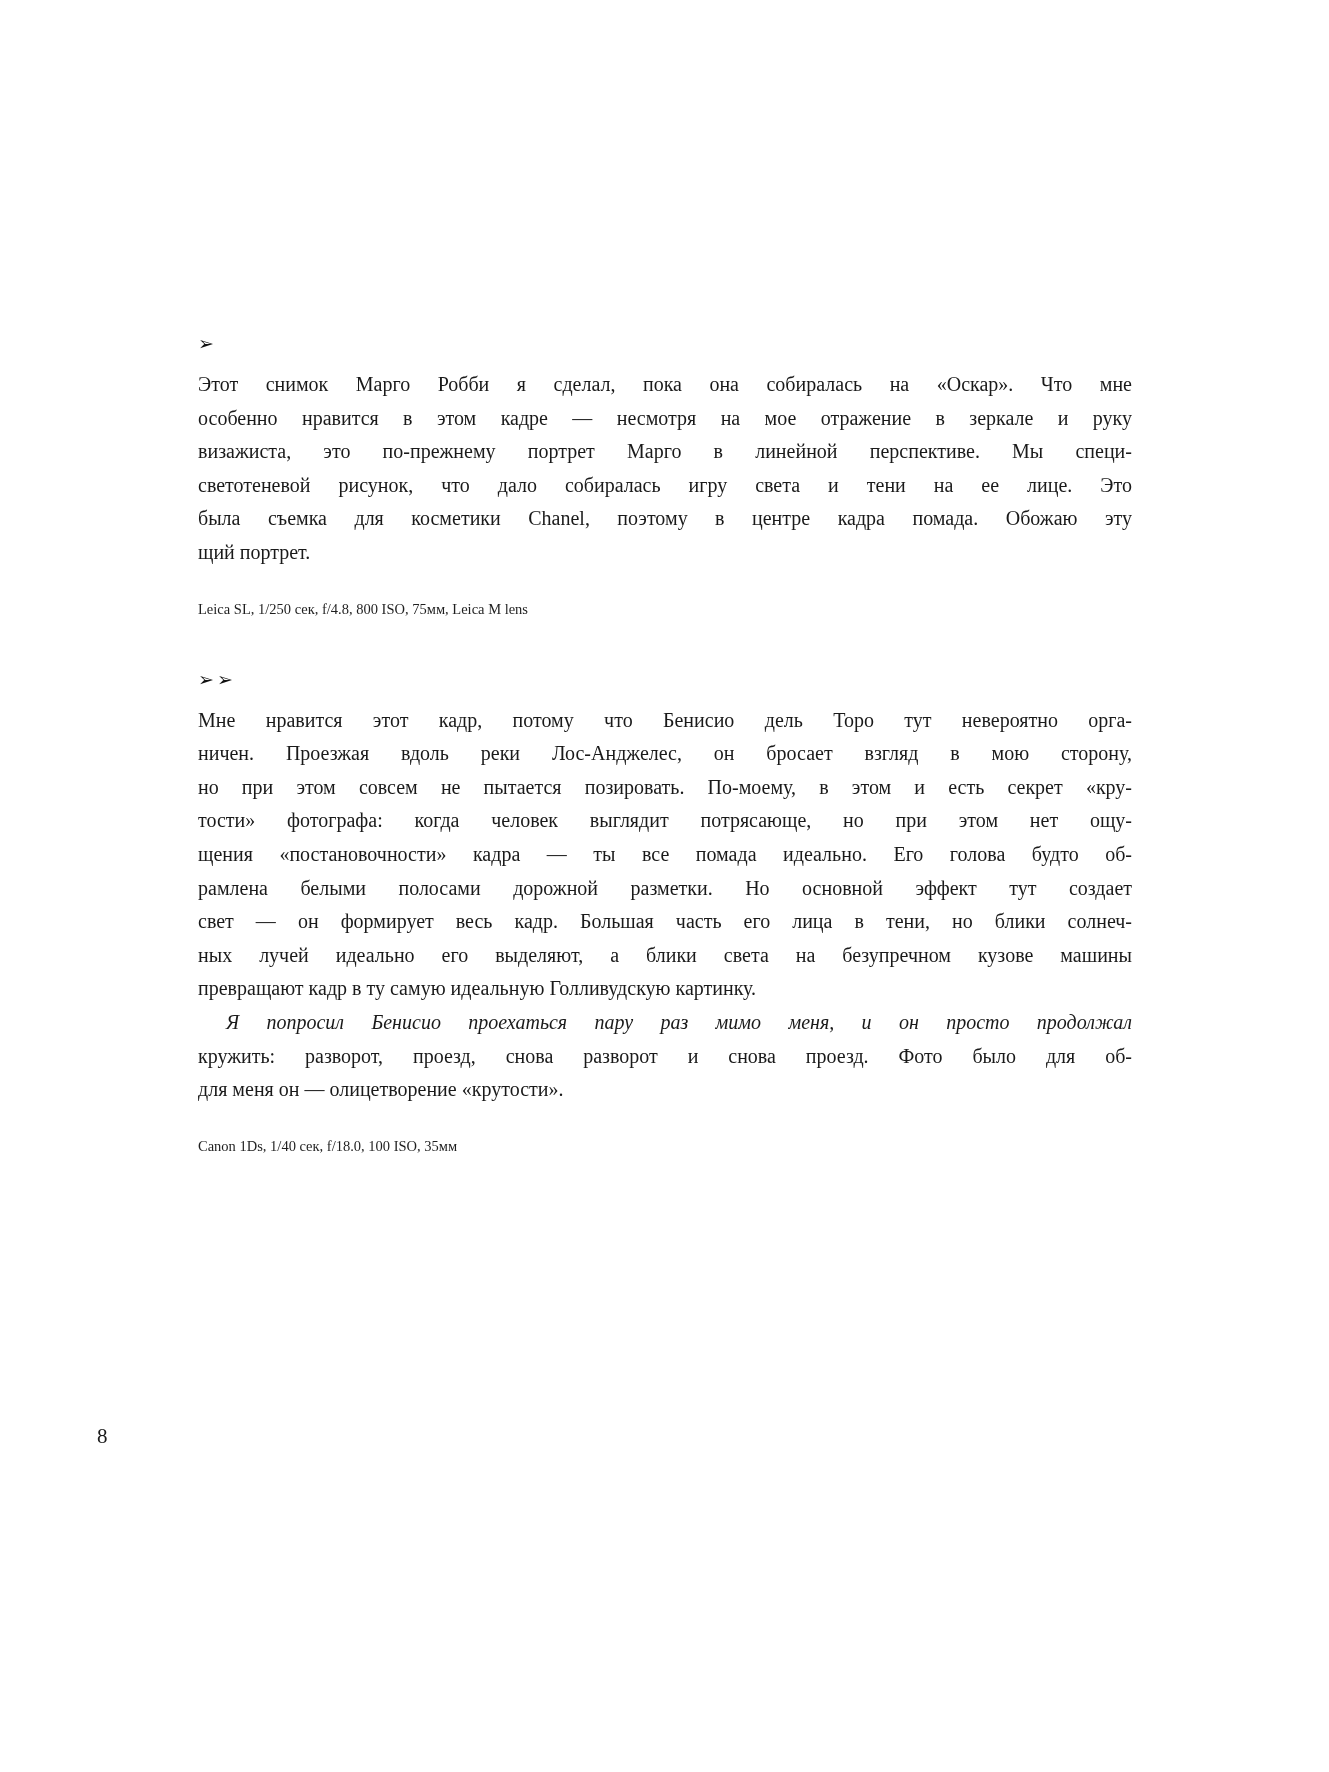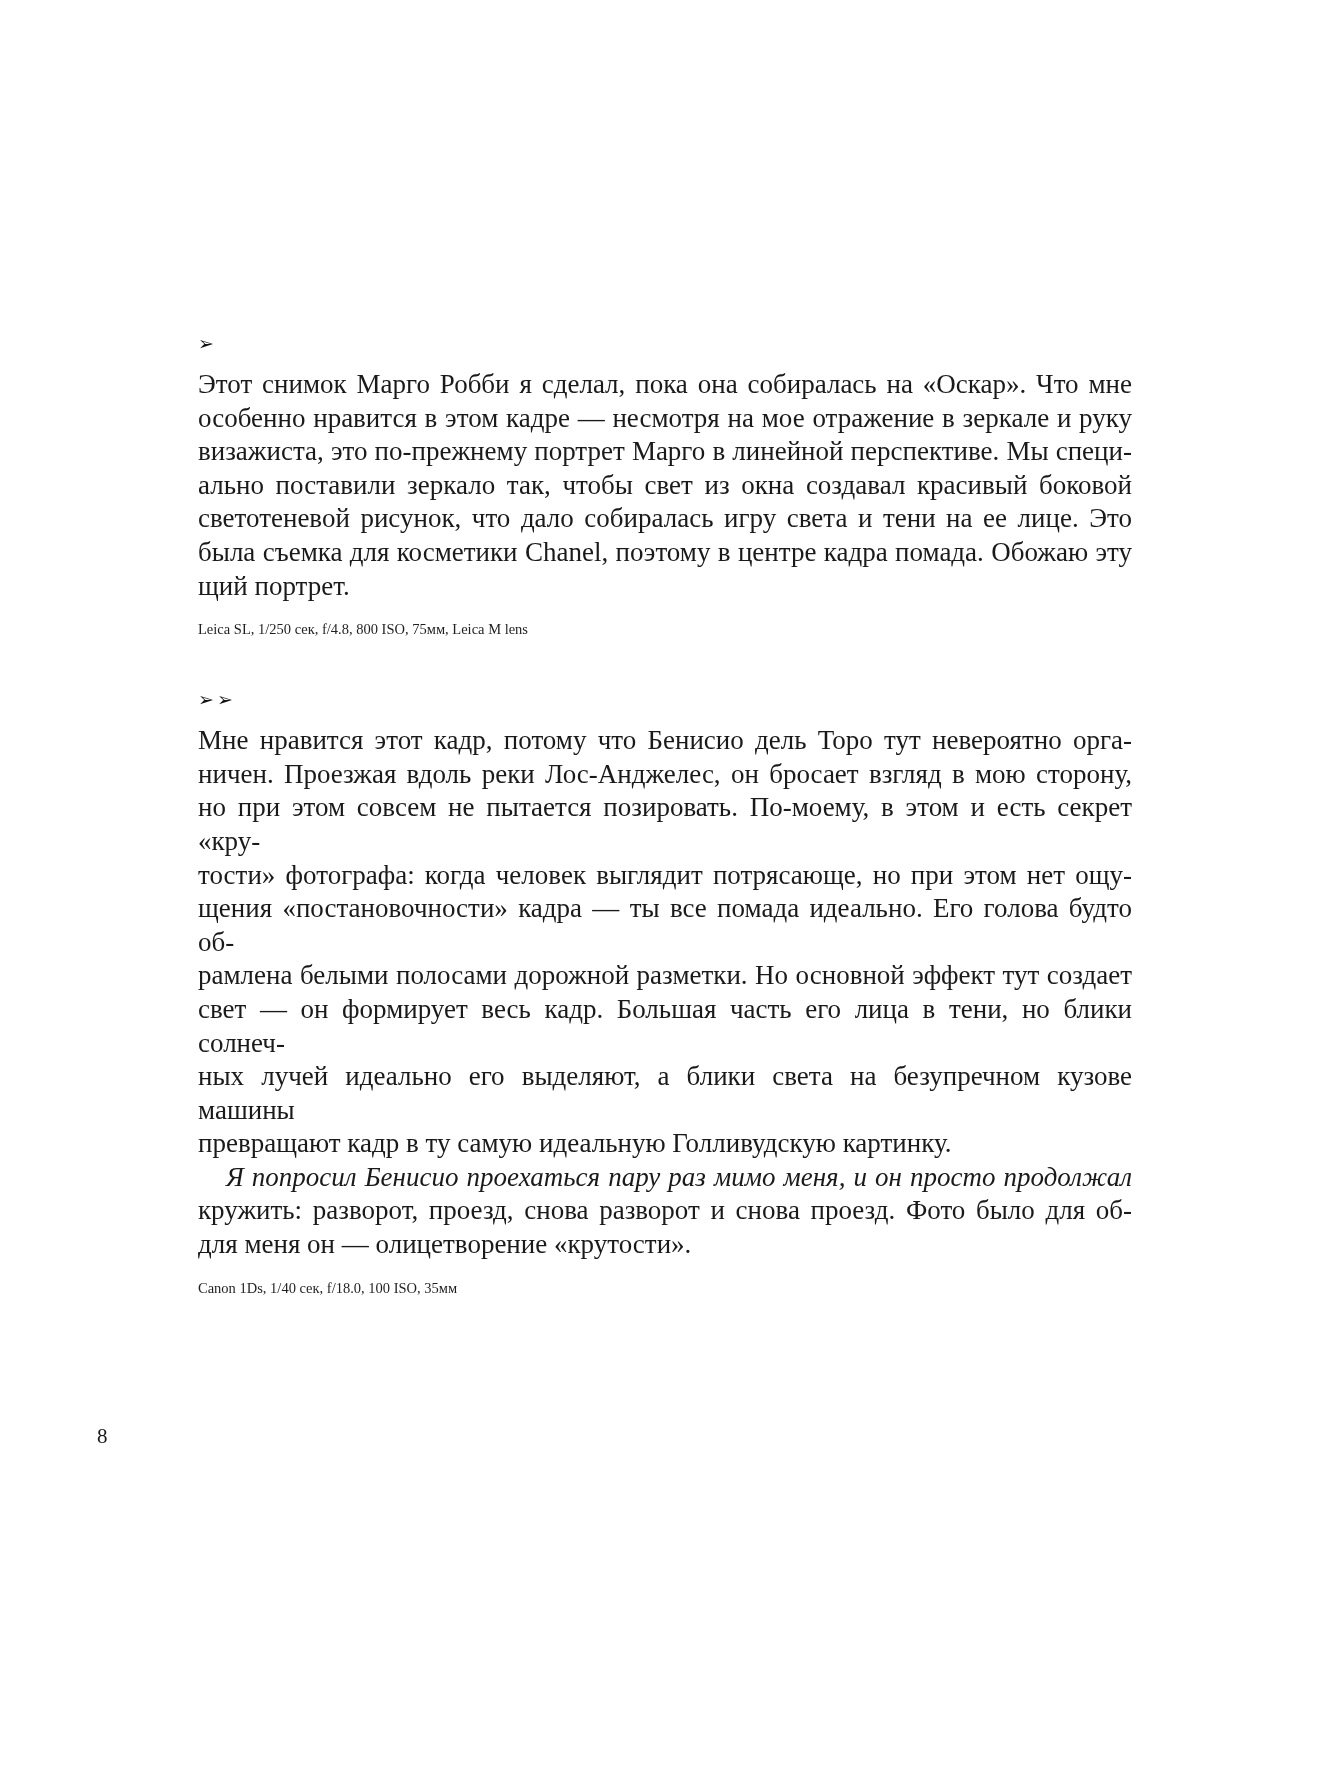--- a/index.html
+++ b/index.html
@@ -25,36 +25,36 @@
   .section { margin-bottom: 52px; }
   .marker {
     font-family: "DejaVu Sans", "Liberation Sans", sans-serif;
     font-size: 19px;
     line-height: 19px;
     color: #111111;
     margin-bottom: 15px;
   }
   .marker.double { letter-spacing: 3px; }
   .para {
-    font-size: 27px;
+    font-size: 20px;
     line-height: 33.6px;
     color: #1a1a1a;
   }
   .line {
     text-align: justify;
     text-align-last: justify;
     white-space: normal;
   }
   .line.last { text-align-last: left; }
   .para.indent .line:first-child { text-indent: 28px; font-style: italic; }
   .caption {
     font-size: 14.5px;
     line-height: 18px;
     color: #1f1f1f;
-    margin-top: 17px;
+    margin-top: 30px;
   }
   .page-number {
     position: absolute;
     left: 97px;
     top: 1424px;
     font-size: 21px;
     color: #1a1a1a;
   }
 </style>
 </head>
@@ -63,21 +63,20 @@
 <div class="page">
   <div class="content">
 
     <div class="section">
       <div class="marker">➢</div>
       <div class="paragraph-group">
           <div class="para">
             <div class="line">Этот снимок Марго Робби я сделал, пока она собиралась на «Оскар». Что мне</div>
             <div class="line">особенно нравится в этом кадре — несмотря на мое отражение в зеркале и руку</div>
             <div class="line">визажиста, это по-прежнему портрет Марго в линейной перспективе. Мы специ-</div>
-            <div class="line">ально поставили зеркало так, чтобы свет из окна создавал красивый боковой</div>
             <div class="line">светотеневой рисунок, что дало собиралась игру света и тени на ее лице. Это</div>
             <div class="line">была съемка для косметики Chanel, поэтому в центре кадра помада. Обожаю эту</div>
             <div class="line last">щий портрет.</div>
           </div>
         </div>
       <div class="caption">Leica SL, 1/250 сек, f/4.8, 800 ISO, 75мм, Leica M lens</div>
     </div>
 
     <div class="section">
       <div class="marker double">➢➢</div>

